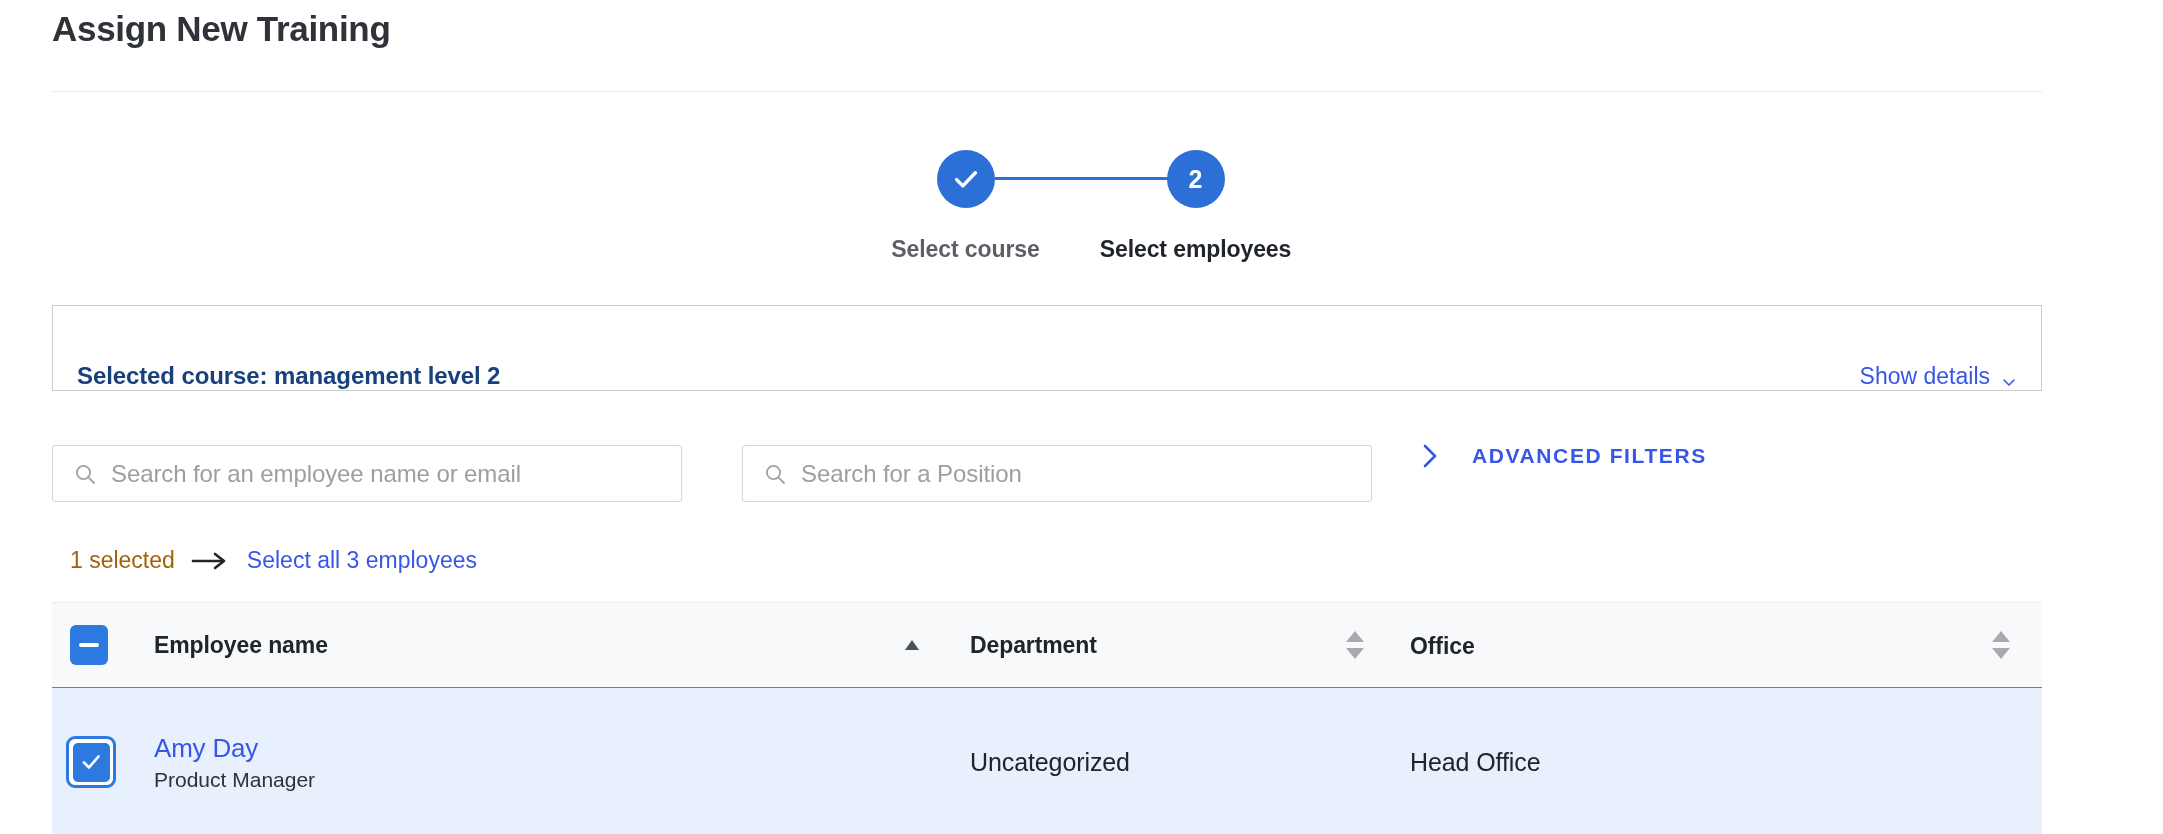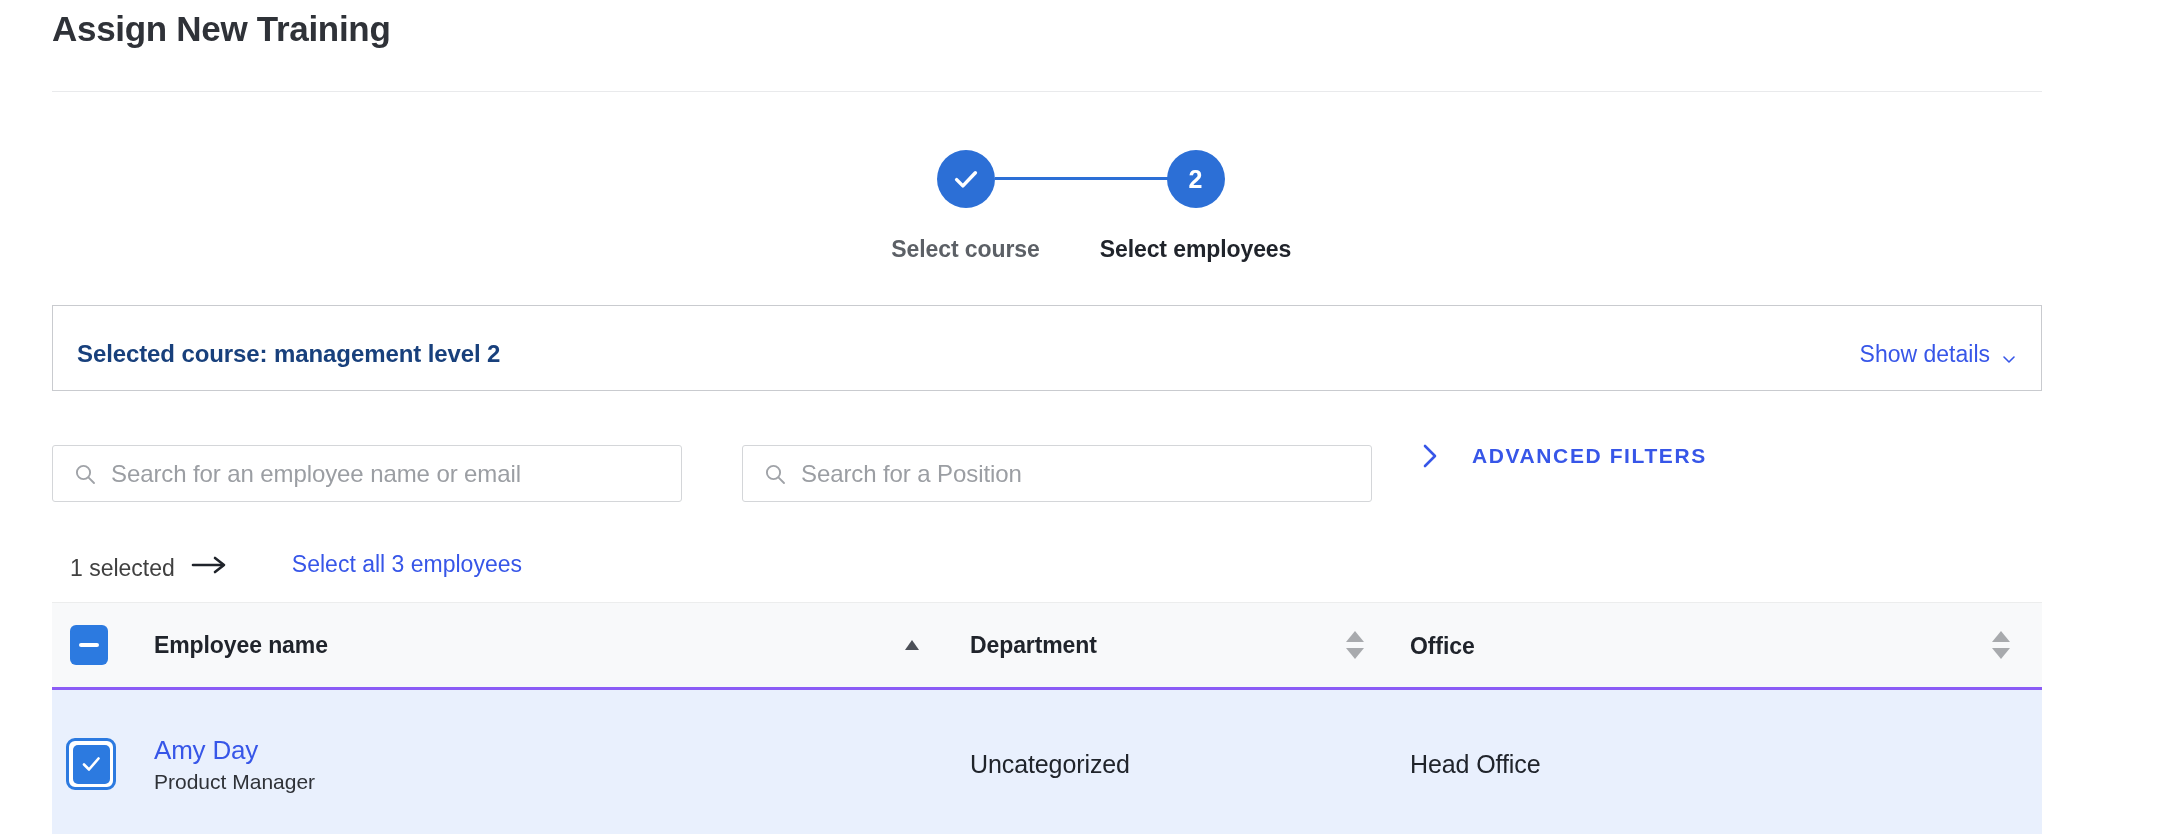--- a/index.html
+++ b/index.html
@@ -102,21 +102,21 @@
   .course-banner {
     position: absolute;
     left: 52px;
     top: 305px;
     width: 1990px;
     height: 86px;
     box-sizing: border-box;
     border: 1px solid #c9cbcf;
     background: #ffffff;
     display: flex;
-    align-items: center;
+    align-items: flex-end;
     justify-content: space-between;
     padding: 12px 24px 0 24px;
   }
   .course-banner-title {
     font-size: 24px;
     font-weight: bold;
     color: #18407c;
     letter-spacing: -0.1px;
   }
   .show-details {
@@ -189,42 +189,41 @@
   
   .selection-summary {
     position: absolute;
     left: 70px;
     top: 547px;
     display: flex;
     align-items: center;
     gap: 16px;
     font-size: 23px;
   }
-  .selection-summary .count { color: #404040; margin-top: 8px; }
+  .selection-summary .count { color: #a16207; }
   .selection-summary .arrow { width: 40px; height: 20px; display: block; }
   .selection-summary .select-all {
     color: #3756e8;
     cursor: pointer;
-    margin-left: 45px;
   }
 
   
   .table {
     position: absolute;
     left: 52px;
     top: 602px;
     width: 1990px;
   }
   .thead-row {
     display: flex;
     align-items: center;
     height: 84px;
     background: #f8f9fa;
     border-top: 1px solid #eceded;
-    border-bottom: 3px solid #8b5cf6;
+    border-bottom: 1px solid #8b5cf6;
   }
   .tbody-row {
     display: flex;
     align-items: center;
     height: 148px;
     background: #e9f0fd;
   }
   .col-check {
     width: 66px;
     flex: 0 0 auto;

